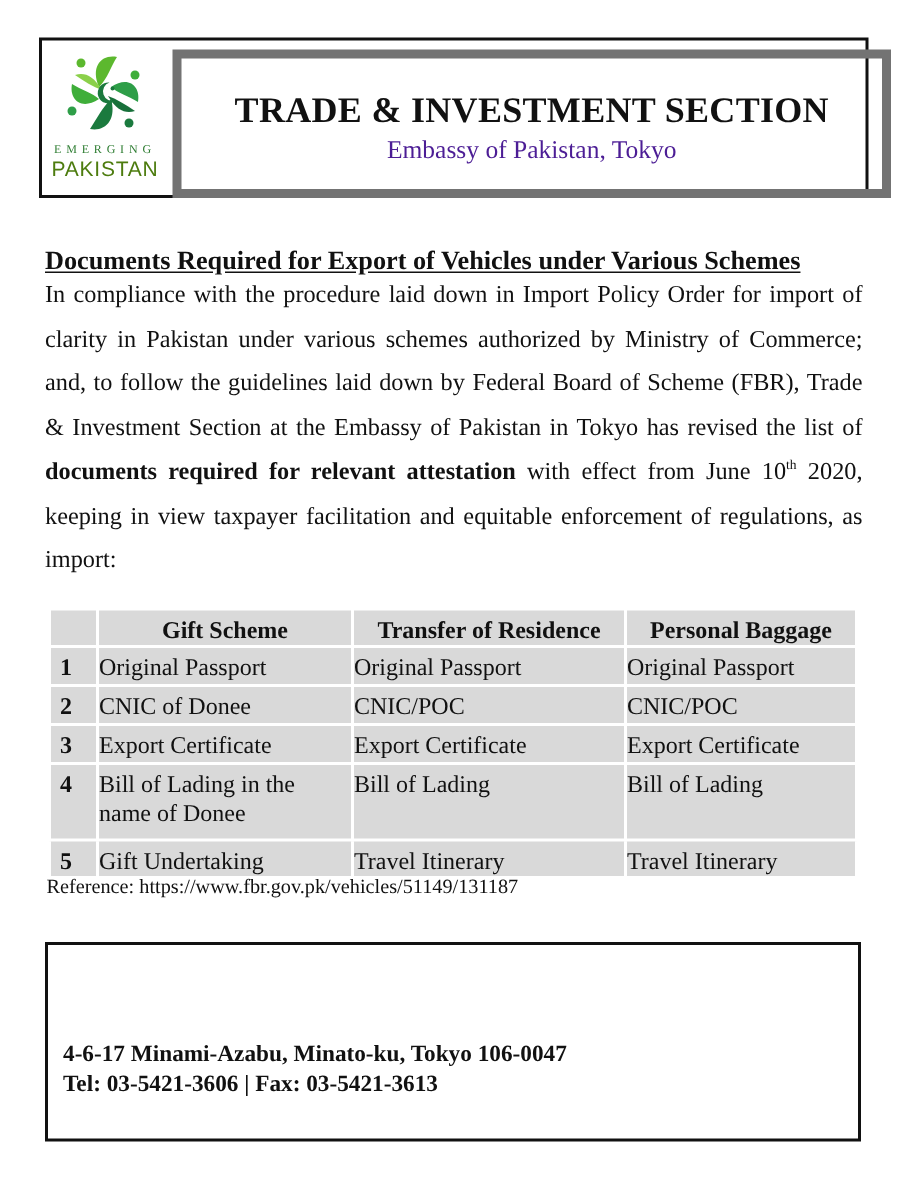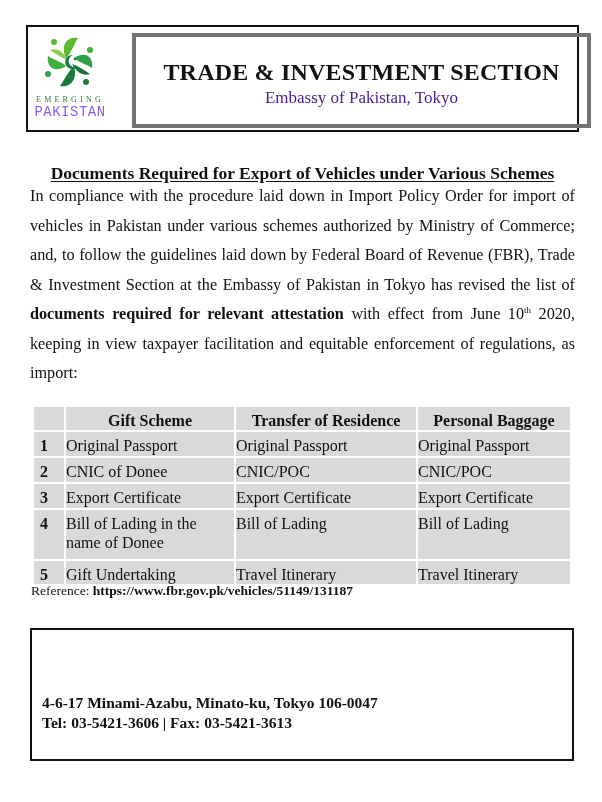--- a/index.html
+++ b/index.html
@@ -7,45 +7,45 @@
     width: 602px; height: 802px; background: #ffffff; position: relative;
     font-family: "Liberation Serif", "DejaVu Serif", serif; color: #111; overflow: hidden;
   }
   .abs { position: absolute; }
 
   
   #header-box { left: 26px; top: 25px; width: 549px; height: 103px; border: 2px solid #111; box-sizing: content-box; }
   #logo { left: 30px; top: 30px; width: 80px; height: 94px; }
   #logo svg { display: block; }
   .logo-text1 { position: absolute; left: 0; width: 80px; top: 65px; text-align: center; font-family: Liberation Serif, serif; font-size: 8px; letter-spacing: 3.2px; color: #2e7d32; }
-  .logo-text2 { position: absolute; left: 0; width: 80px; top: 74px; text-align: center; font-family: Liberation Mono, monospace; font-size: 14px; letter-spacing: 0.5px; color: #8b5cf6; }
-  #title-box { left: 132px; top: 33px; width: 451px; height: 87px; border: 4px solid #737373; box-sizing: content-box; }
+  .logo-text2 { position: absolute; left: 0; width: 80px; top: 74px; text-align: center; font-family: Liberation Sans, sans-serif; font-size: 14px; letter-spacing: 0.5px; color: #4d7c0f; }
+  #title-box { left: 115px; top: 33px; width: 451px; height: 87px; border: 6px solid #737373; box-sizing: content-box; padding-left: 16px; }
   #title-main { left: 0; width: 100%; top: 22px; text-align: center; font-weight: bold; font-size: 24px; letter-spacing: 0.2px; color: #111; }
   #title-sub { left: 0; width: 100%; top: 51px; text-align: center; font-size: 17px; color: #4c1d95; }
 
   
-  #doc-heading { left: 30px; top: 163px; width: 545px; text-align: center; font-weight: bold; font-size: 17.5px; text-decoration: underline; text-underline-offset: 2px; }
+  #doc-heading { left: 30px; top: 163px; width: 545px; text-align: left; font-weight: bold; font-size: 17.5px; text-decoration: underline; text-underline-offset: 2px; }
   #intro { left: 30px; top: 182px; width: 545px; font-size: 16.2px; line-height: 29.5px; text-align: justify; }
   #intro .line { display: block; text-align: justify; text-align-last: justify; height: 29.5px; white-space: nowrap; }
   #intro .line.last { text-align-last: left; }
   sup { font-size: 9px; line-height: 0; vertical-align: super; }
 
   
   #doc-table { left: 32px; top: 405px; border-collapse: collapse; font-size: 16px; }
   #doc-table td, #doc-table th { background: #d9d9d9; border: 2px solid #ffffff; padding: 0 0; vertical-align: top; text-align: left; font-weight: normal; line-height: 19px; }
   #doc-table th { font-weight: bold; text-align: center; height: 25px; padding-top: 4px; box-sizing: border-box; vertical-align: middle; }
   #doc-table td.num { font-weight: bold; width: 20px; padding-left: 6px; }
   #doc-table td { padding-top: 4px; }
   .c0 { width: 32px; } .c1 { width: 170px; } .c2 { width: 182px; } .c3 { width: 154px; }
   tr.r-std td { height: 26px; box-sizing: border-box; }
   tr.r-tall td { height: 51px; box-sizing: border-box; }
   tr.r-last td { height: 21px; box-sizing: border-box; padding-top: 4px; }
 
   #reference { left: 31px; top: 583px; font-size: 13.5px; }
-  #reference b { font-weight: bold; }
+  #reference b { font-weight: normal; }
 
   
   #contact-box { left: 30px; top: 628px; width: 540px; height: 129px; border: 2px solid #111; box-sizing: content-box; }
   #contact-intro { left: 10px; top: 12px; font-size: 15.5px; }
   .contact-line { left: 10px; font-size: 15.5px; font-weight: bold; }
 </style>
 </head>
 <body>
 
 <div id="header-box" class="abs">
@@ -74,22 +74,22 @@
 </div>
 <div id="title-box" class="abs">
   <div id="title-main" class="abs">TRADE &amp; INVESTMENT SECTION</div>
   <div id="title-sub" class="abs">Embassy of Pakistan, Tokyo</div>
 </div>
 
 <div id="doc-heading" class="abs">Documents Required for Export of Vehicles under Various Schemes</div>
 
 <div id="intro" class="abs">
   <span class="line">In compliance with the procedure laid down in Import Policy Order for import of</span>
-  <span class="line">vehicles in Pakistan under various schemes authorized by Ministry of Commerce;</span>
-  <span class="line">and, to follow the guidelines laid down by Federal Board of Revenue (FBR), Trade</span>
+  <span class="line">clarity in Pakistan under various schemes authorized by Ministry of Commerce;</span>
+  <span class="line">and, to follow the guidelines laid down by Federal Board of Scheme (FBR), Trade</span>
   <span class="line">&amp; Investment Section at the Embassy of Pakistan in Tokyo has revised the list of</span>
   <span class="line"><b>documents required for relevant attestation</b><span> with effect from June 10</span><sup>th</sup><span> 2020,</span></span>
   <span class="line">keeping in view taxpayer facilitation and equitable enforcement of regulations, as</span>
   <span class="line last">import:</span>
 </div>
 
 <table id="doc-table" class="abs">
   <thead>
     <tr>
       <th class="c0"></th>

